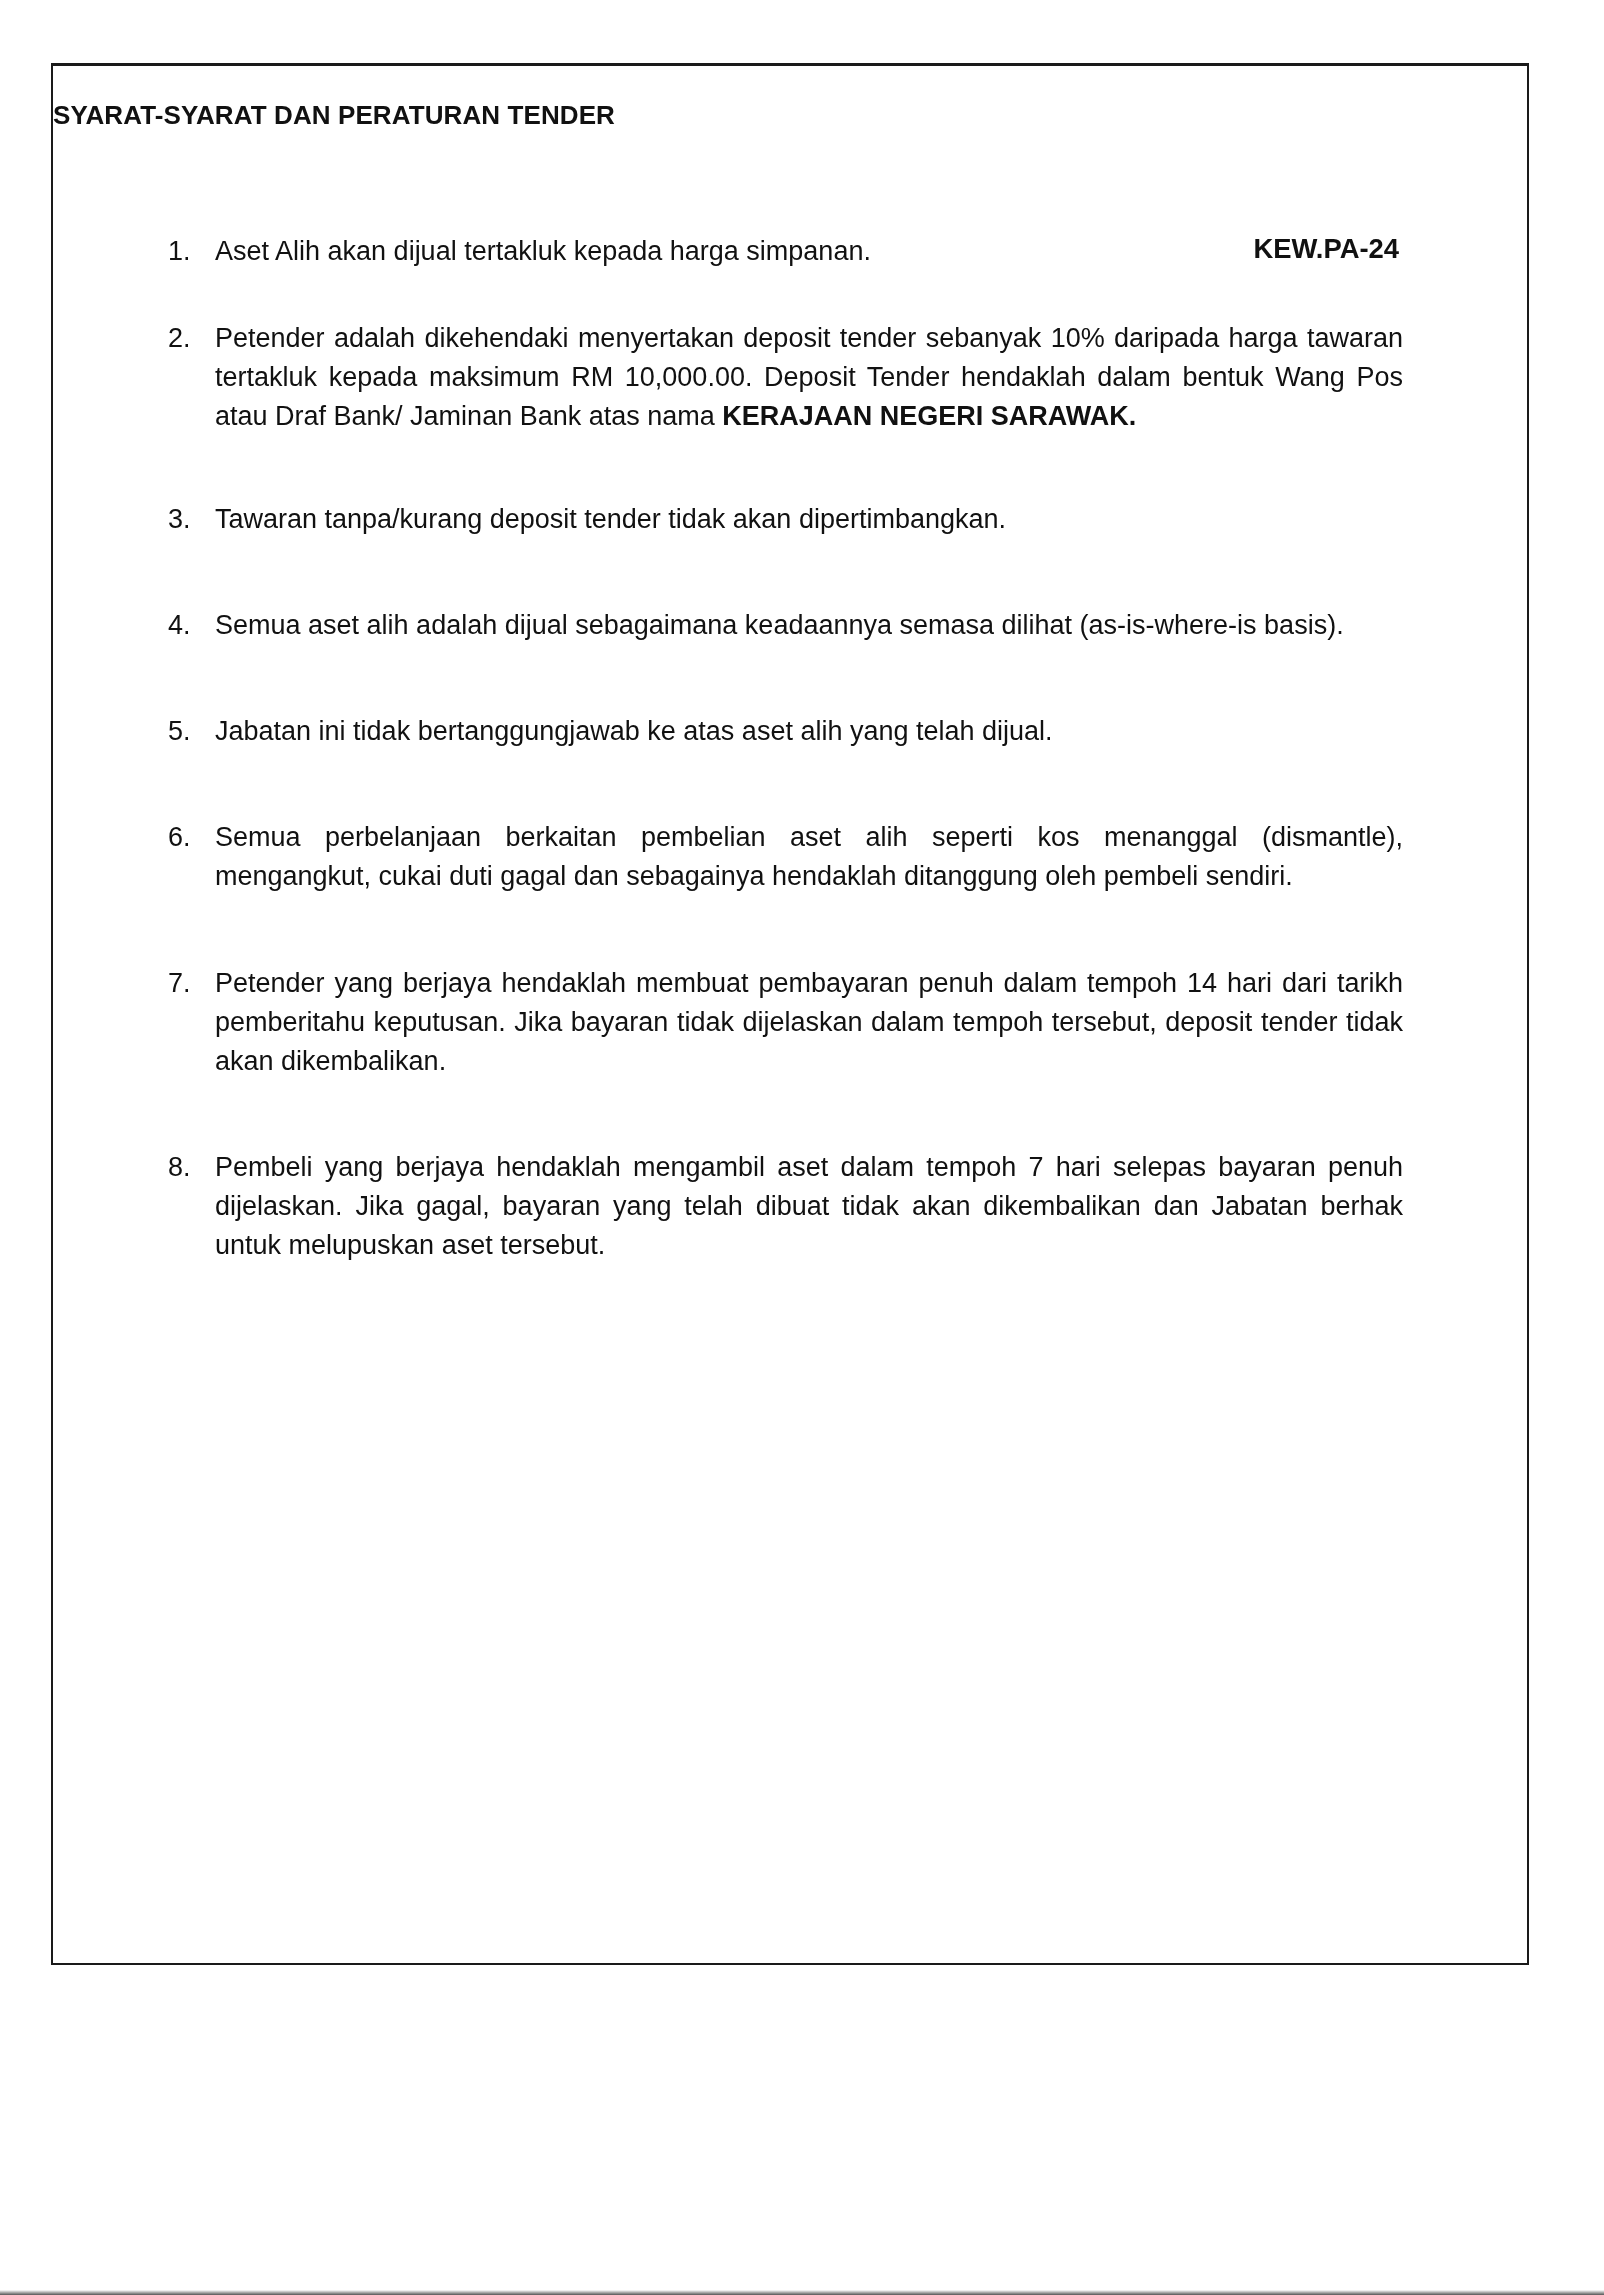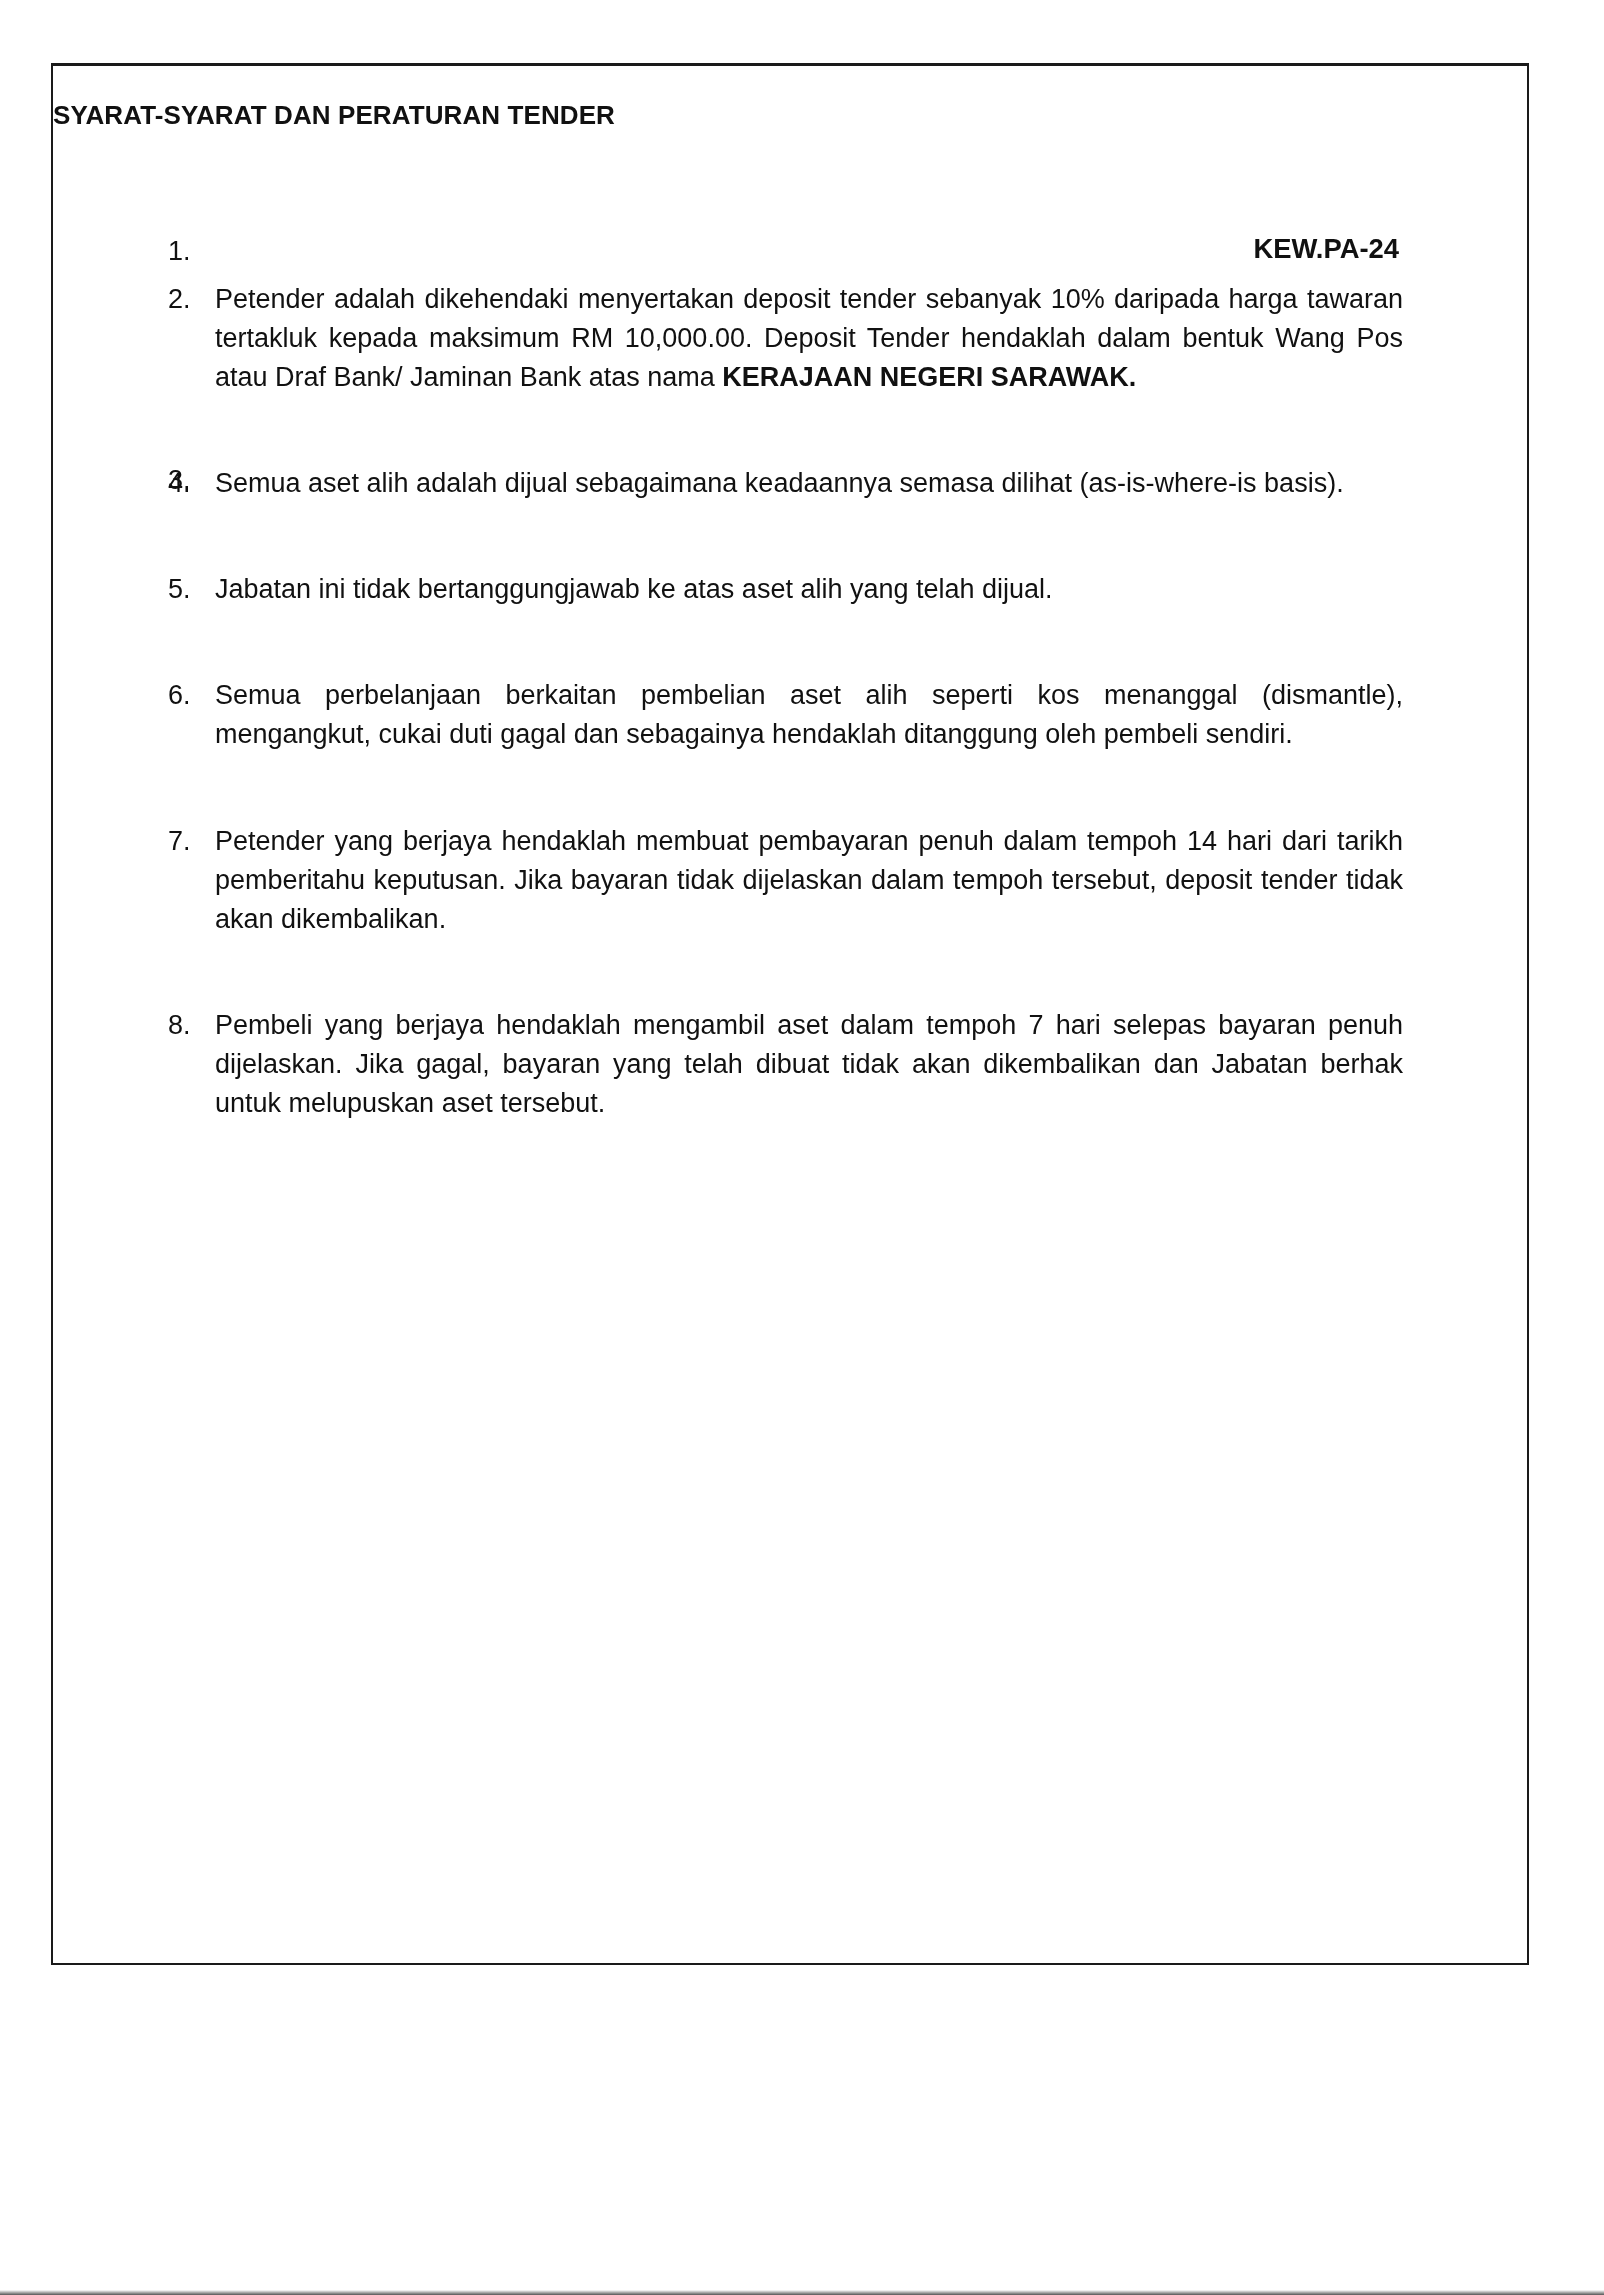--- a/index.html
+++ b/index.html
@@ -71,27 +71,29 @@
 <body>
 
 <div class="frame">
   <div class="title">SYARAT-SYARAT DAN PERATURAN TENDER</div>
   <div class="ref">KEW.PA-24</div>
 </div>
 
 <ol class="items">
   <li class="item i1">
     <span class="num">1.</span>
+    <span>Aset Alih akan dijual tertakluk kepada harga simpanan.</span>
   </li>
   <li class="item i2">
     <span class="num">2.</span>
     <span>Petender adalah dikehendaki menyertakan deposit tender sebanyak 10% daripada harga tawaran tertakluk kepada maksimum RM 10,000.00. Deposit Tender hendaklah dalam bentuk Wang Pos atau Draf Bank/ Jaminan Bank atas nama </span><span class="b">KERAJAAN NEGERI SARAWAK.</span>
   </li>
   <li class="item i3">
     <span class="num">3.</span>
+    <span>Tawaran tanpa/kurang deposit tender tidak akan dipertimbangkan.</span>
   </li>
   <li class="item i4">
     <span class="num">4.</span>
     <span>Semua aset alih adalah dijual sebagaimana keadaannya semasa dilihat (</span><span class="i">as-is-where-is basis</span><span>).</span>
   </li>
   <li class="item i5">
     <span class="num">5.</span>
     <span>Jabatan ini tidak bertanggungjawab ke atas aset alih yang telah dijual.</span>
   </li>
   <li class="item i6">

